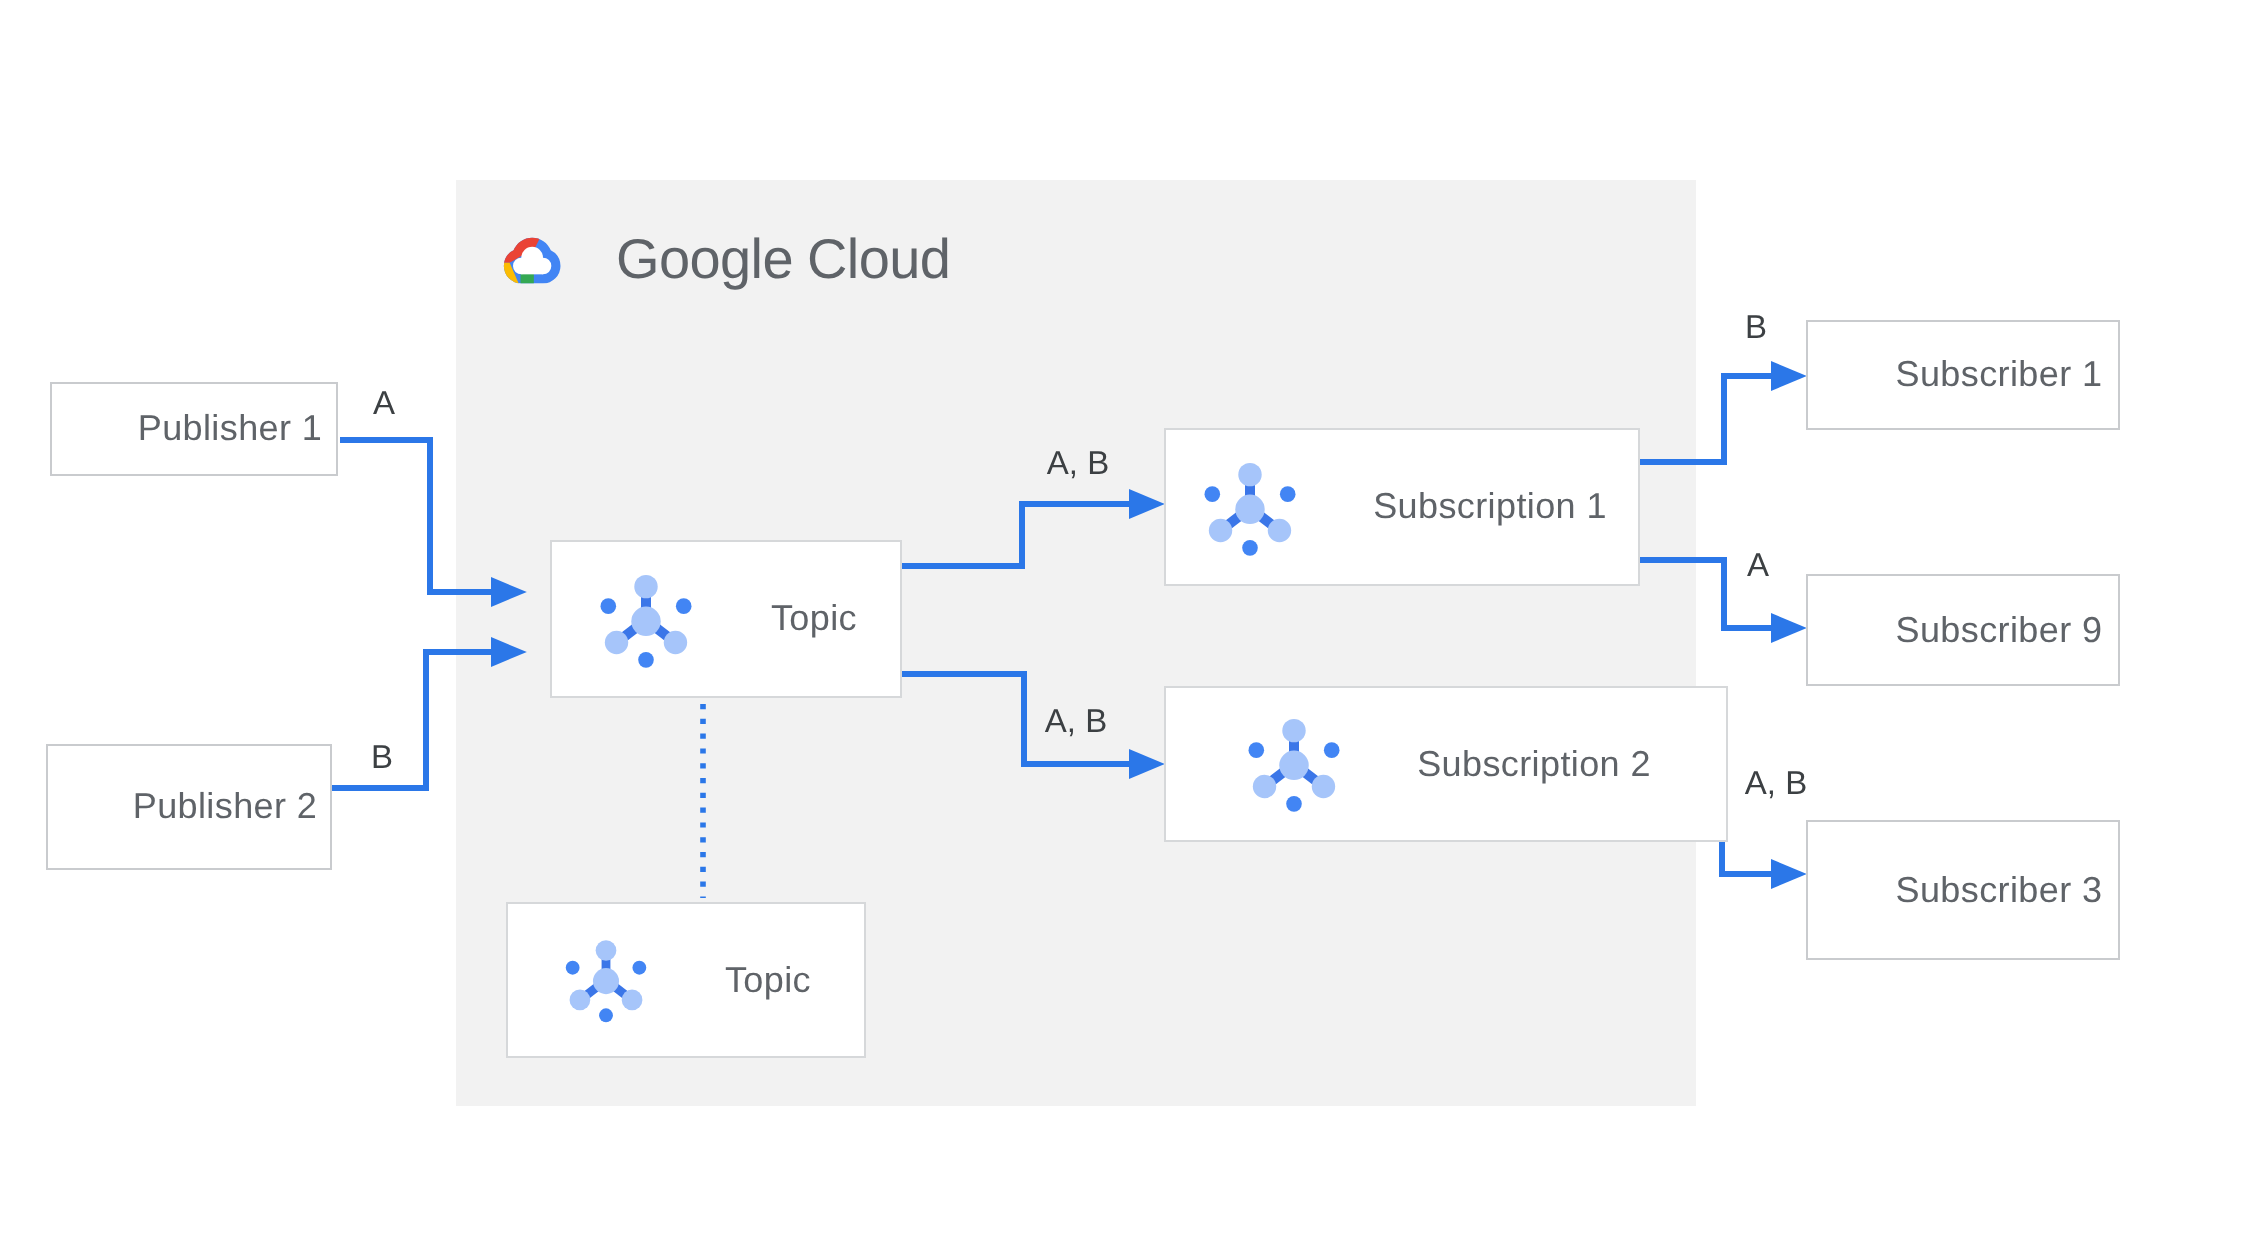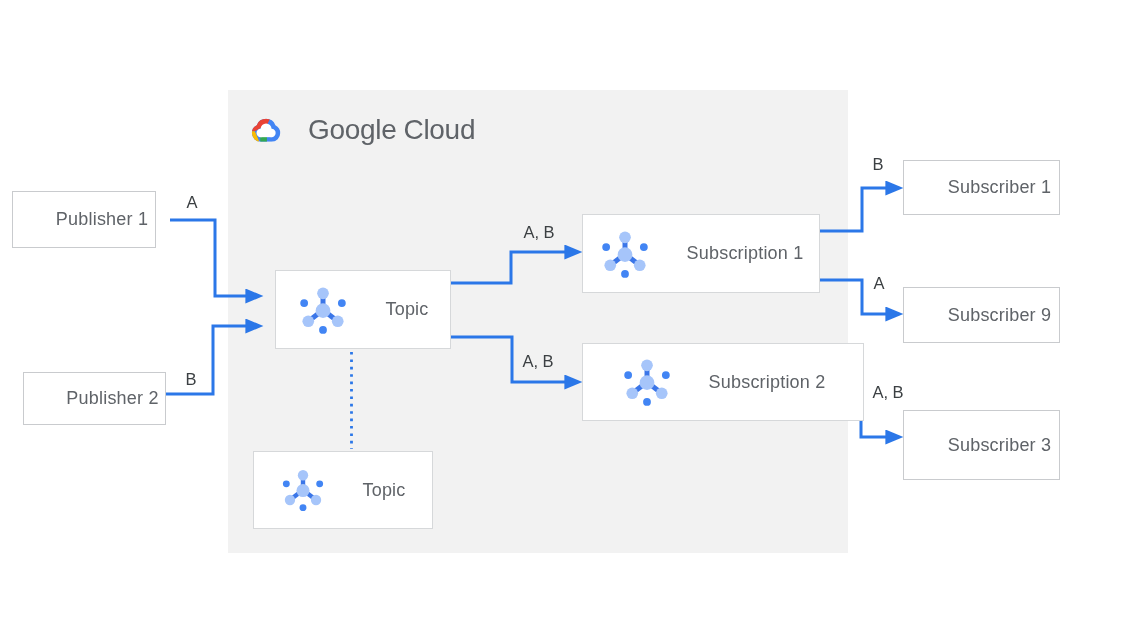--- a/index.html
+++ b/index.html
@@ -109,25 +109,25 @@
         <circle cx="33" cy="22.5" r="5"></circle>
         <circle cx="26.5" cy="17.5" r="6.5"></circle>
         <rect x="20" y="17.5" width="13" height="10"></rect>
       </g>
     </svg>
     <div class="logo-text">
       <span class="w1">Google</span><span class="w2">Cloud</span>
     </div>
   </div>
 
-  <div class="node node-plain" style="left:12px; top:191px; width:144px; height:57px">
+  <div class="node node-plain" style="left:25px; top:191px; width:144px; height:47px">
     <span class="nlabel">Publisher 1</span>
   </div>
 
-  <div class="node node-plain" style="left:23px; top:372px; width:143px; height:53px">
+  <div class="node node-plain" style="left:23px; top:372px; width:143px; height:63px">
     <span class="nlabel">Publisher 2</span>
   </div>
 
   <div class="node node-icon" style="left:275px; top:270px; width:176px; height:79px">
     <svg class="ps">
         <use href="#pubsub"></use>
       </svg>
     <span class="nlabel">Topic</span>
   </div>
 

